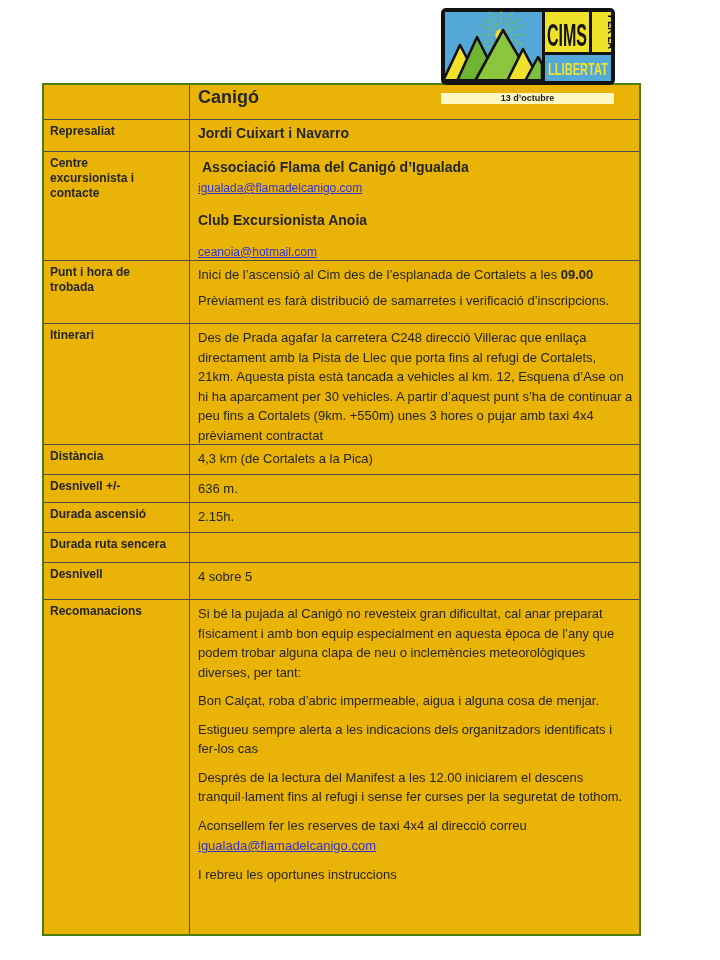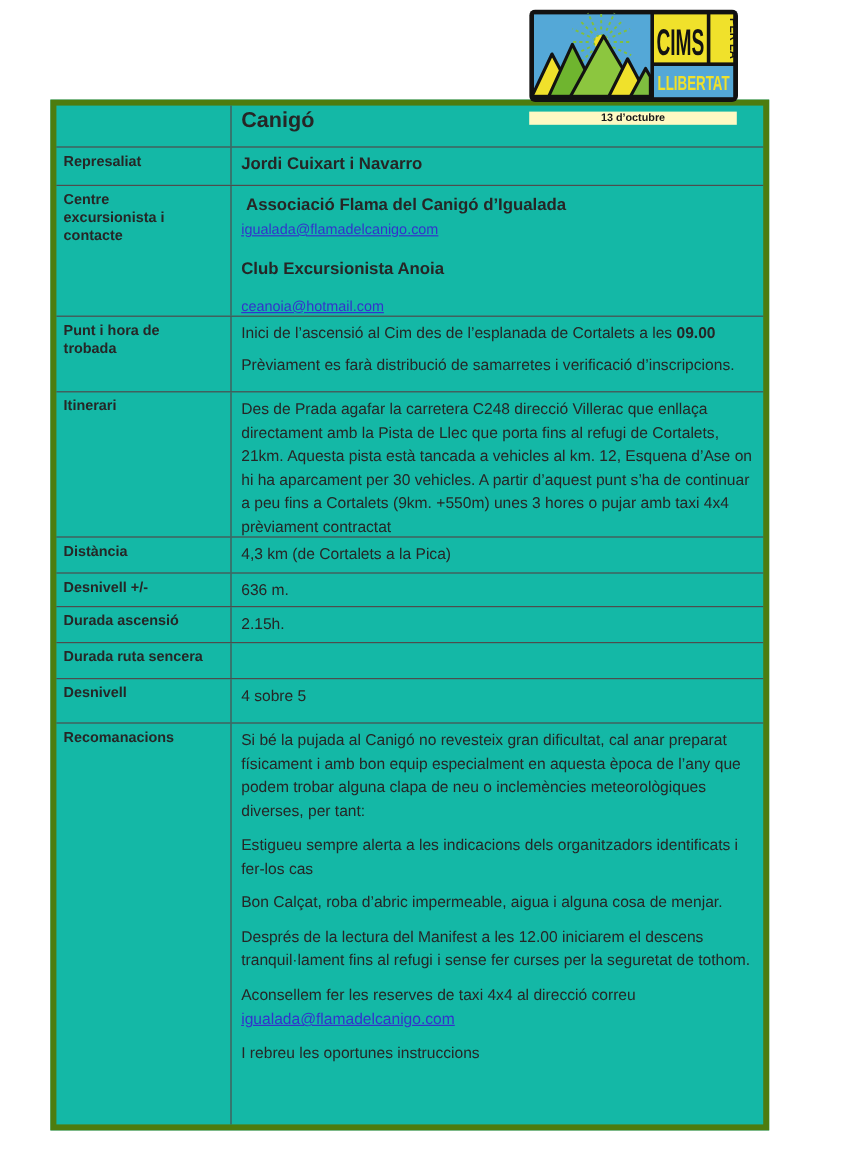--- a/index.html
+++ b/index.html
@@ -2,21 +2,21 @@
 <html><head>
 <meta charset="utf-8">
 <style>
   * { box-sizing: border-box; margin: 0; padding: 0; }
   html,body { width:720px; height:960px; background:#ffffff;
               font-family:"Liberation Sans","DejaVu Sans",sans-serif; color:#262626; }
   body { position:relative; overflow:hidden; }
 
   
   .doc-table { position:absolute; left:42px; top:83px; width:599px;
-               border:5px solid #4d7c0f; background:#14b8a6; }
+               border:2px solid #4d7c0f; background:#eab308; }
   .trow { display:flex; border-top:1px solid #4d4d4d; }
   .trow:first-child { border-top:none; }
   .lcell { width:146px; border-right:1px solid #4d4d4d; padding:4px 4px 2px 6px;
            font-size:12px; font-weight:bold; line-height:15px; white-space:pre-line; }
   .vcell { flex:1; padding:4px 6px 2px 8px; font-size:13px; line-height:19.5px; }
 
   .h-r1 { height:34px; } .h-r2 { height:32px; } .h-r3 { height:109px; }
   .h-r4 { height:63px; } .h-r5 { height:121px; } .h-r6 { height:30px; }
   .h-r7 { height:28px; } .h-r8 { height:30px; } .h-r9 { height:30px; }
   .h-r10 { height:37px; } .h-r11 { height:335px;justify-content:center; }
@@ -150,22 +150,22 @@
 
   <div class="trow h-r10">
     <div class="lcell">Desnivell</div>
     <div class="vcell">4 sobre 5</div>
   </div>
 
   <div class="trow h-r11">
     <div class="lcell">Recomanacions</div>
     <div class="vcell">
       <div class="para">Si bé la pujada al Canigó no revesteix gran dificultat, cal anar preparat físicament i amb bon equip especialment en aquesta època de l’any que podem trobar alguna clapa de neu o inclemències meteorològiques diverses, per tant:</div>
+      <div class="para">Bon Calçat, roba d’abric impermeable, aigua i alguna cosa de menjar.</div>
       <div class="para">Estigueu sempre alerta a les indicacions dels organitzadors identificats i fer-los cas</div>
-      <div class="para">Bon Calçat, roba d’abric impermeable, aigua i alguna cosa de menjar.</div>
       <div class="para">Després de la lectura del Manifest a les 12.00 iniciarem el descens tranquil·lament fins al refugi i sense fer curses per la seguretat de tothom.</div>
       <div>Aconsellem fer les reserves de taxi 4x4 al direcció correu</div>
       <div style="margin-bottom:9px; margin-top:1px;">
         <a class="link" style="font-size:13px; line-height:19px;">igualada@flamadelcanigo.com</a>
       </div>
       <div>I rebreu les oportunes instruccions</div>
     </div>
   </div>
 
 </div>

